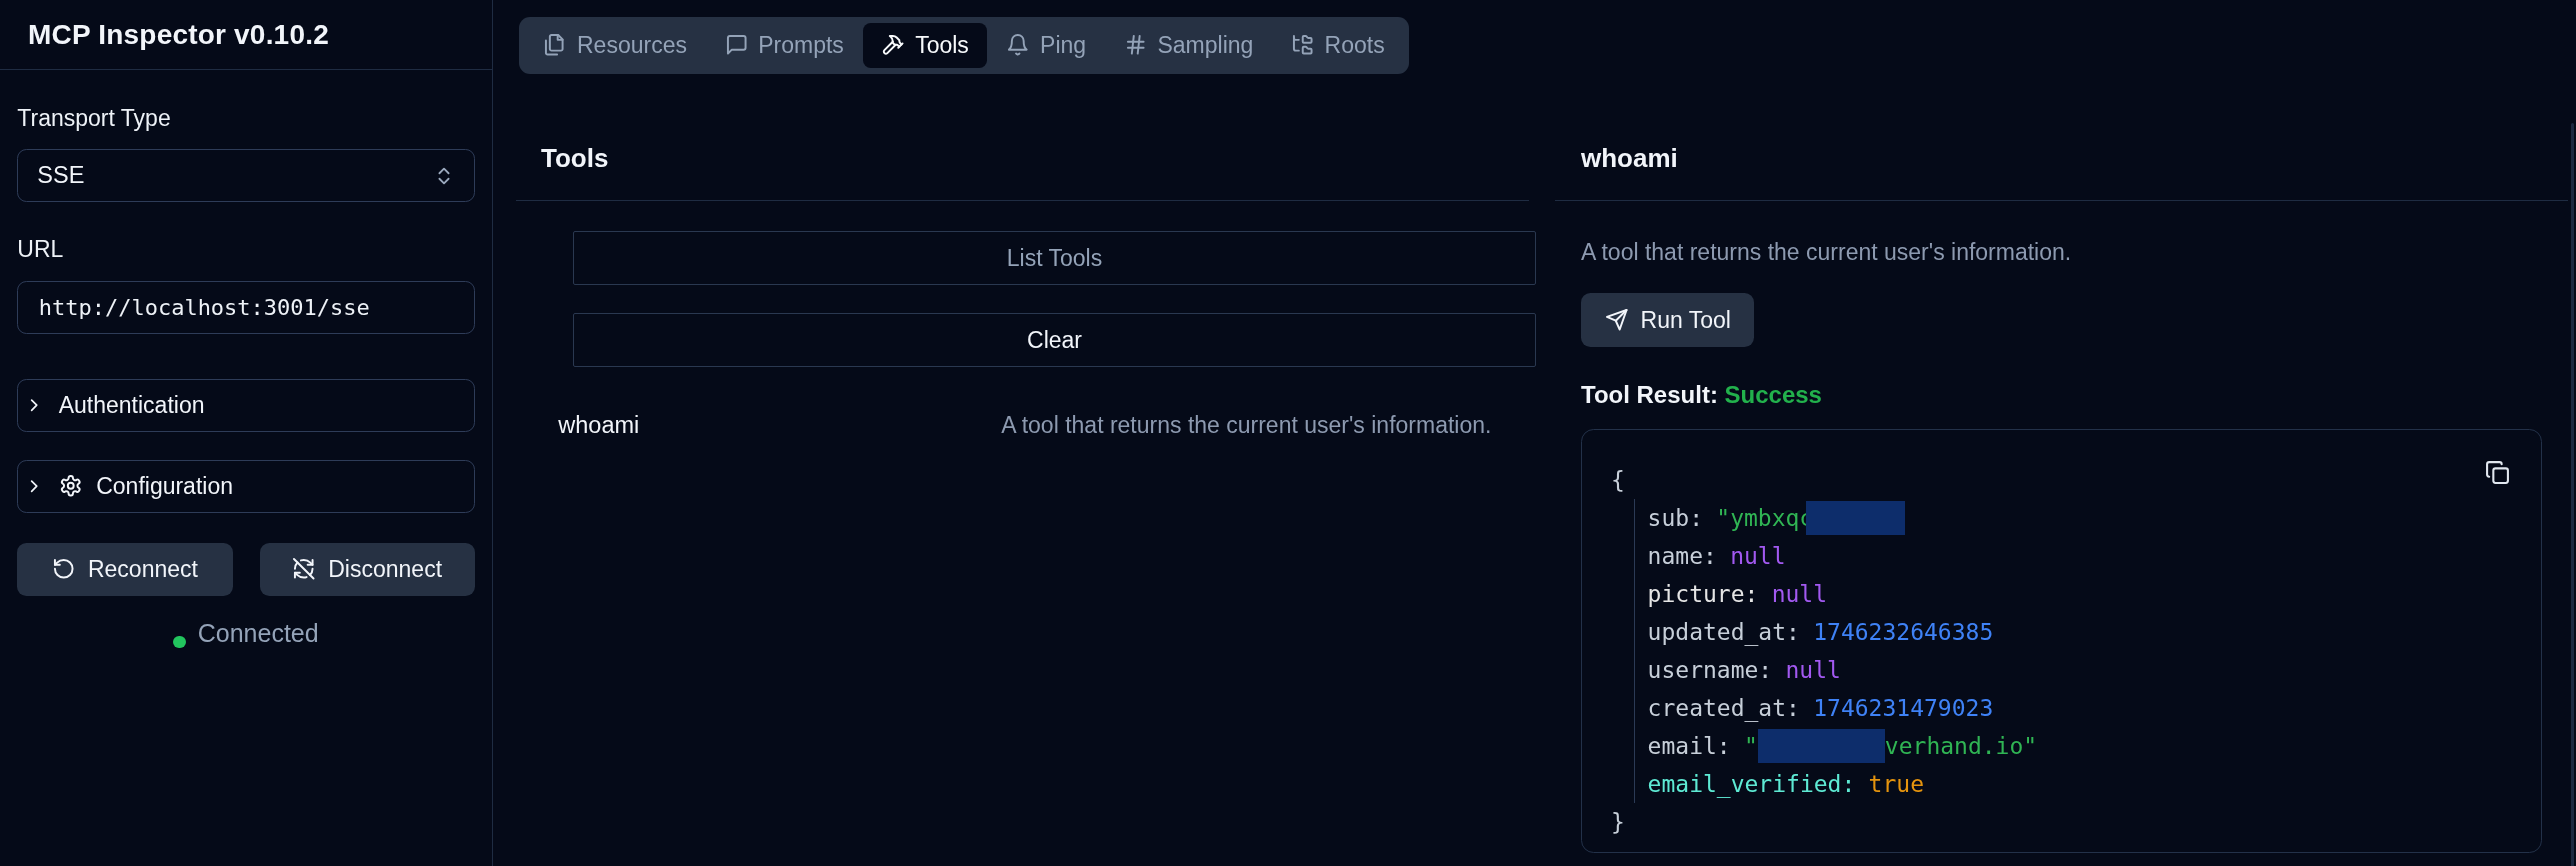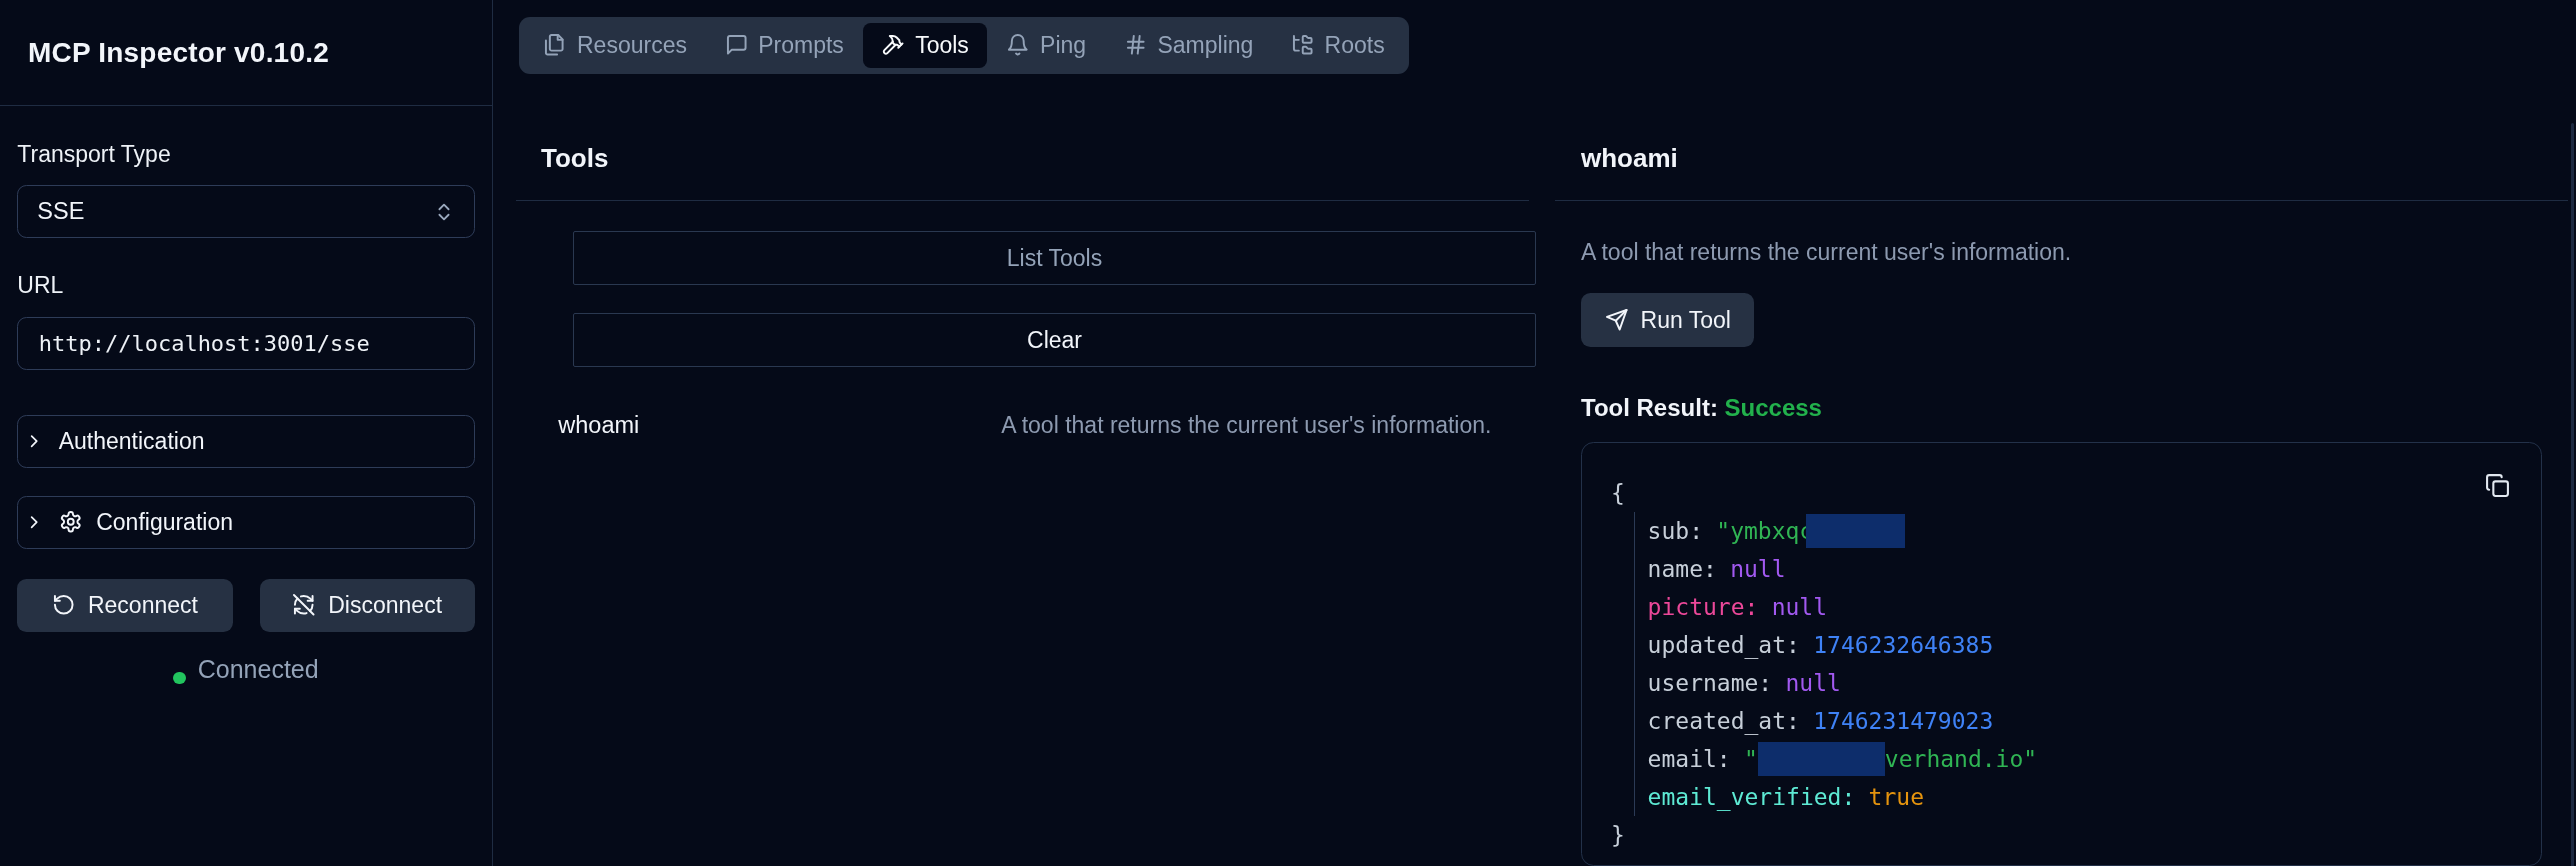--- a/index.html
+++ b/index.html
@@ -13,21 +13,21 @@
   }
   .app { display: flex; height: 867px; }
 
   
   .sidebar {
     width: 493px; min-width: 493px; height: 100%;
     border-right: 1.6px solid #1f2c42;
     display: flex; flex-direction: column;
   }
   .side-header {
-    height: 106px; display: flex; align-items: center;
+    height: 70px; display: flex; align-items: center;
     padding: 12px 28px; border-bottom: 1.6px solid #1f2c42;
   }
   .side-title { font-size: 28px; font-weight: 600; letter-spacing: 0.2px; }
   .side-body { padding: 35px 17.3px 0 17.3px; }
   .field-label { font-size: 23px; color: #eef2f7; margin-bottom: 17.3px; line-height: 27px; }
   .select {
     height: 53px; width: 100%;
     border: 1.6px solid #2e3c58; border-radius: 9.4px;
     display: flex; align-items: center; justify-content: space-between;
     padding: 0 19px; margin-bottom: 34px;
@@ -113,21 +113,21 @@
 
   .detail-body { padding: 38px 0 0 26px; }
   .detail-desc { font-size: 23px; color: #8d9ab0; line-height: 27px; margin: 0 0 27px 0; }
   .run-btn {
     height: 54px; padding: 0 23.5px;
     background: #263143; border: none; border-radius: 9.4px;
     color: #f2f5fa; font-family: inherit; font-size: 23px; font-weight: 500;
     display: inline-flex; align-items: center; gap: 12.6px; cursor: pointer;
   }
   .run-btn svg { width: 23.5px; height: 23.5px; }
-  .result-line { margin-top: 46px; font-size: 24px; font-weight: 700; line-height: 29px; }
+  .result-line { margin-top: 33px; font-size: 24px; font-weight: 700; line-height: 29px; }
 
   .code-block {
     position: relative; margin-top: 20.4px;
     width: 961px; height: 424px;
     border: 1.6px solid #233149; border-radius: 12.6px;
     padding: 31px 0 0 29px;
     font-family: "DejaVu Sans Mono", monospace;
     font-size: 23px; line-height: 38px;
   }
   .copy-btn {
@@ -312,21 +312,21 @@
               <svg viewBox="0 0 24 24" fill="none" stroke="currentColor" stroke-width="2" stroke-linecap="round" stroke-linejoin="round">
                   <rect width="14" height="14" x="8" y="8" rx="2" ry="2"></rect>
                   <path d="M4 16c-1.1 0-2-.9-2-2V4c0-1.1.9-2 2-2h10c1.1 0 2 .9 2 2"></path>
                 </svg>
             </button>
 
             <div class="cl"><span class="ck" style="color: rgb(199, 207, 217);">{</span></div>
             <div class="cbody">
               <div class="cl"><span class="ck" style="color: rgb(199, 207, 217); text-align: center;">sub:</span><span class="cs" style="color: rgb(48, 181, 84);">"ymbxqc</span><span class="redact redact-sub" style="background: rgb(13, 45, 107);"></span></div>
               <div class="cl"><span class="ck" style="color: rgb(199, 207, 217);">name:</span><span class="cu" style="color: rgb(162, 89, 240);">null</span></div>
-              <div class="cl"><span class="ck" style="color: #ec4899;">picture:</span><span class="cu" style="color: rgb(162, 89, 240);">null</span></div>
+              <div class="cl"><span class="ck" style="color: #e5e5e5;">picture:</span><span class="cu" style="color: rgb(162, 89, 240);">null</span></div>
               <div class="cl"><span class="ck" style="color: rgb(199, 207, 217);">updated_at:</span><span class="cn" style="color: rgb(63, 130, 246);">1746232646385</span></div>
               <div class="cl"><span class="ck" style="color: rgb(199, 207, 217);">username:</span><span class="cu" style="color: rgb(162, 89, 240);">null</span></div>
               <div class="cl"><span class="ck" style="color: rgb(199, 207, 217);">created_at:</span><span class="cn" style="color: rgb(63, 130, 246);">1746231479023</span></div>
               <div class="cl"><span class="ck" style="color: rgb(199, 207, 217);">email:</span><span class="cs" style="color: rgb(48, 181, 84);">"</span><span class="redact redact-email" style="background: rgb(13, 45, 107);"></span><span class="cs" style="color: rgb(48, 181, 84);">verhand.io"</span></div>
               <div class="cl"><span class="ck" style="color: #5eead4;">email_verified:</span><span class="cb" style="color: rgb(229, 148, 14);">true</span></div>
             </div>
             <div class="cl"><span class="ck" style="color: rgb(199, 207, 217);">}</span></div>
           </div>
         </div>
       </section>

